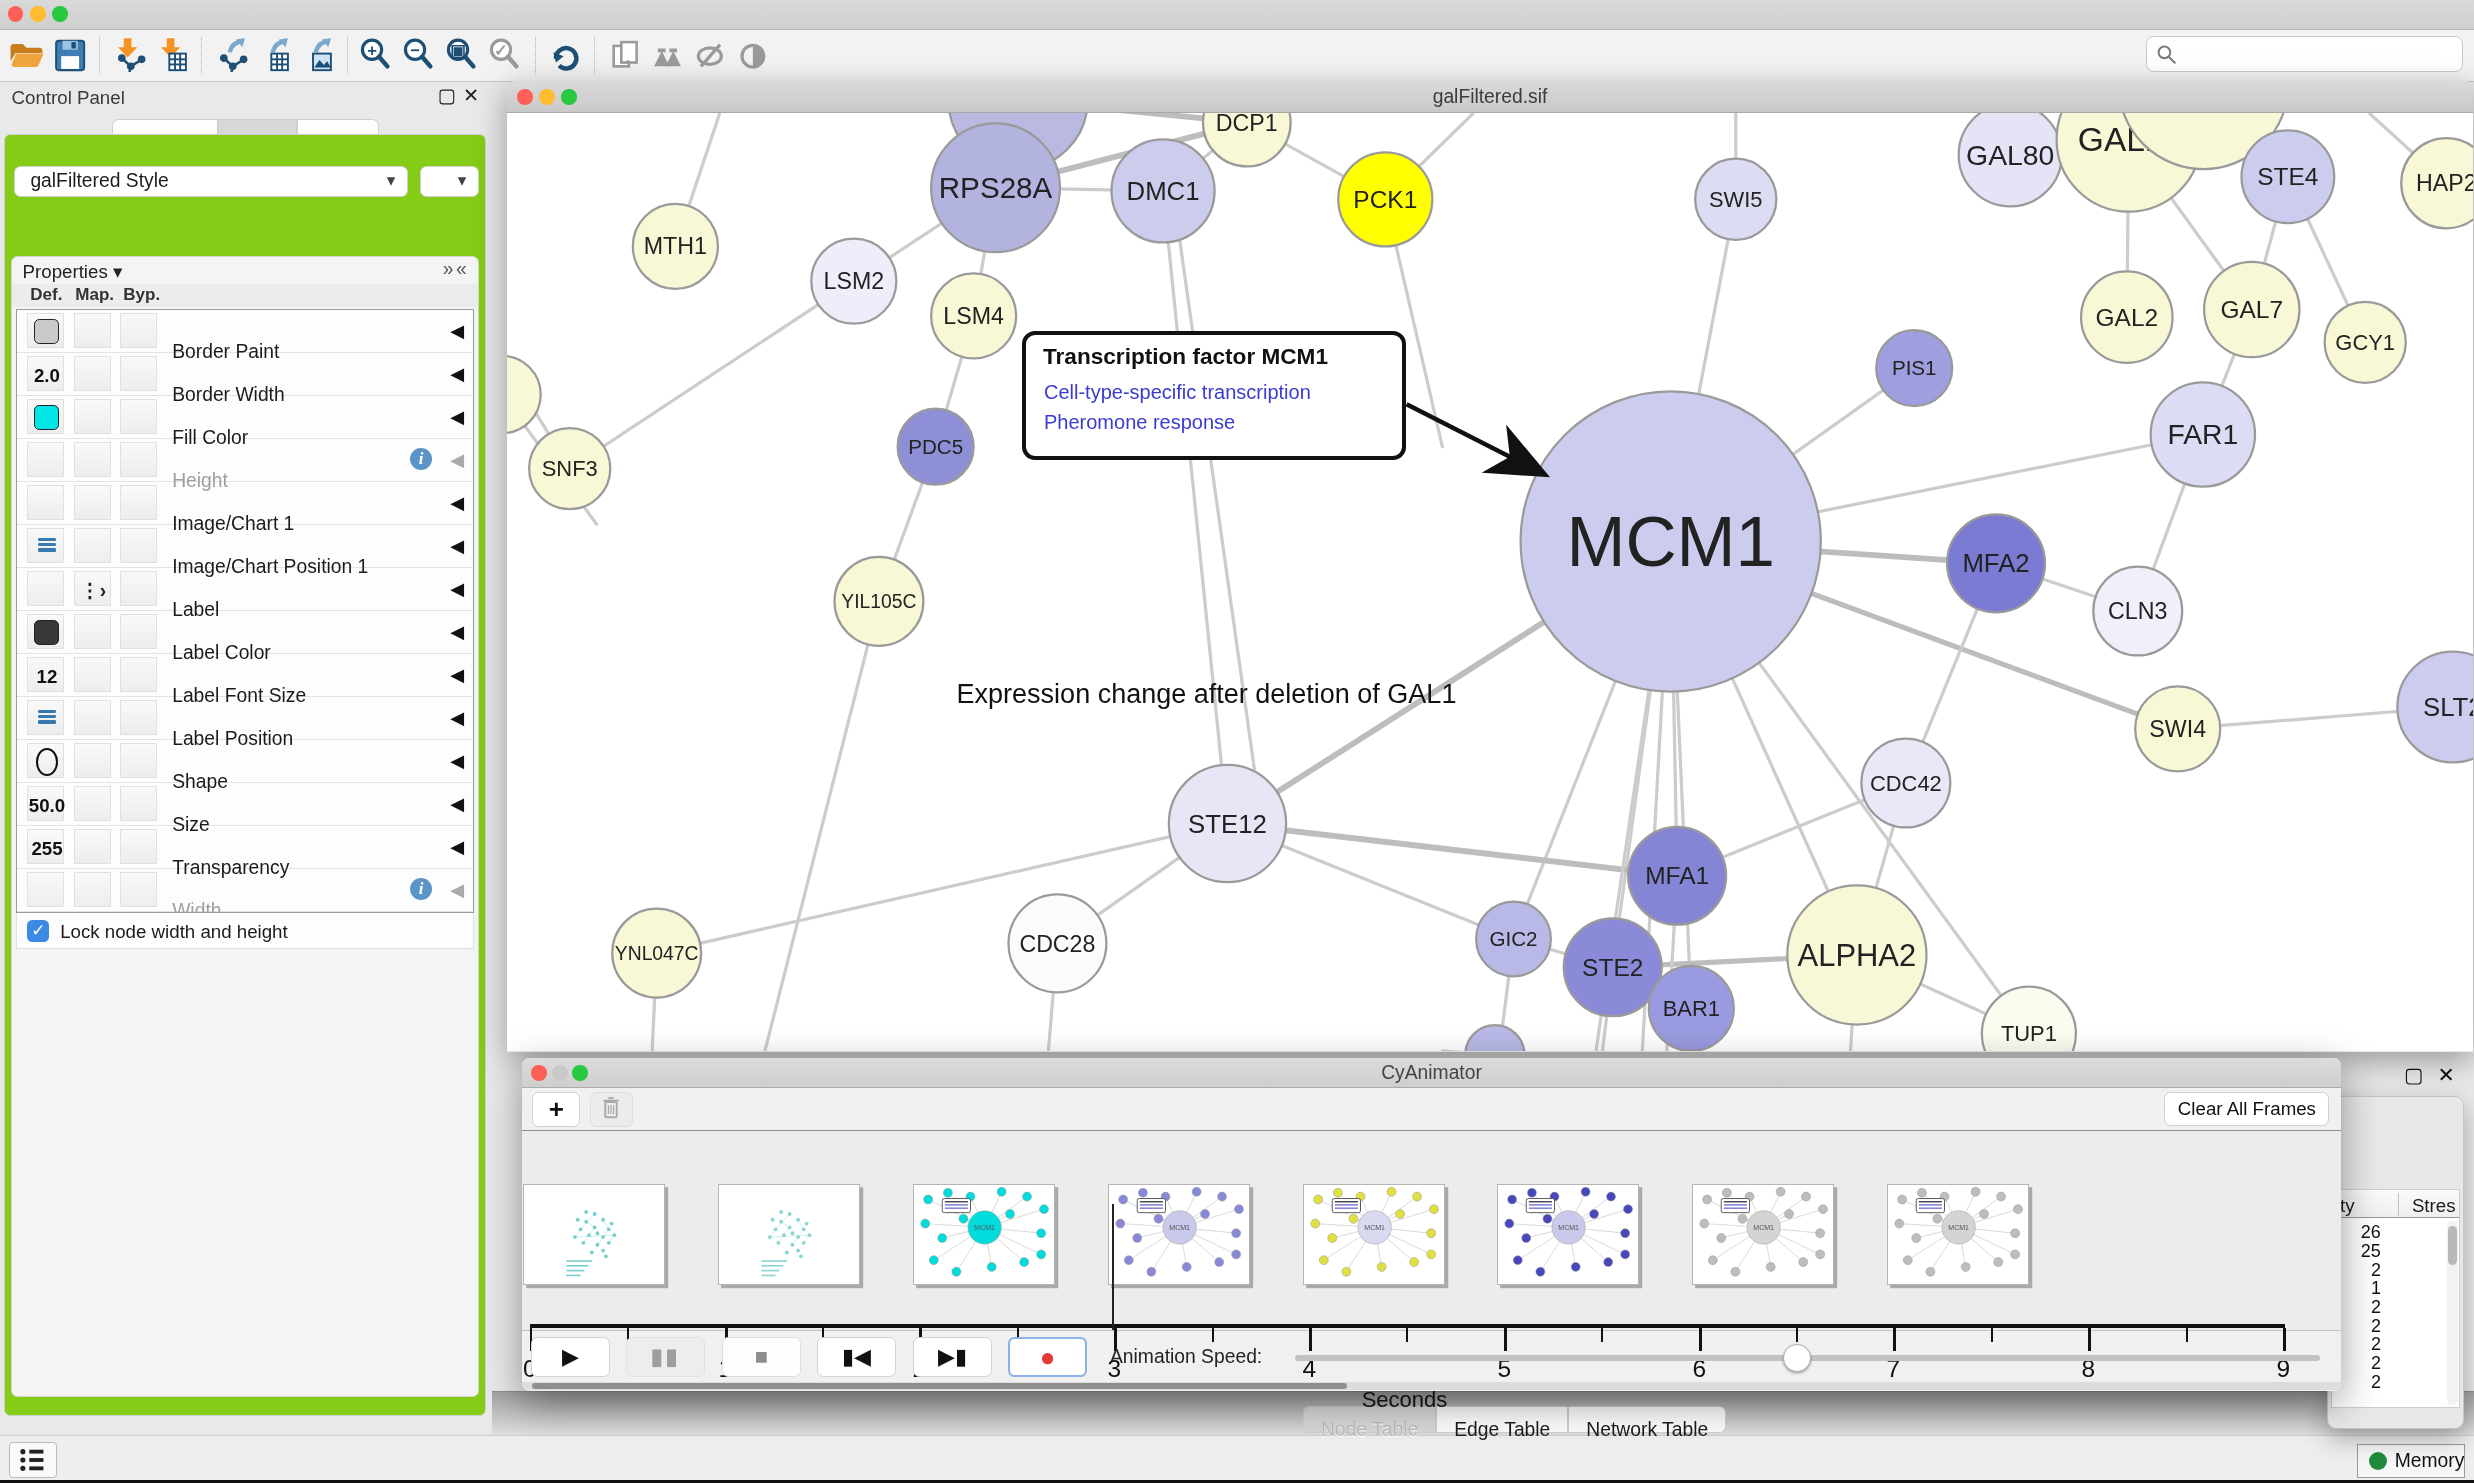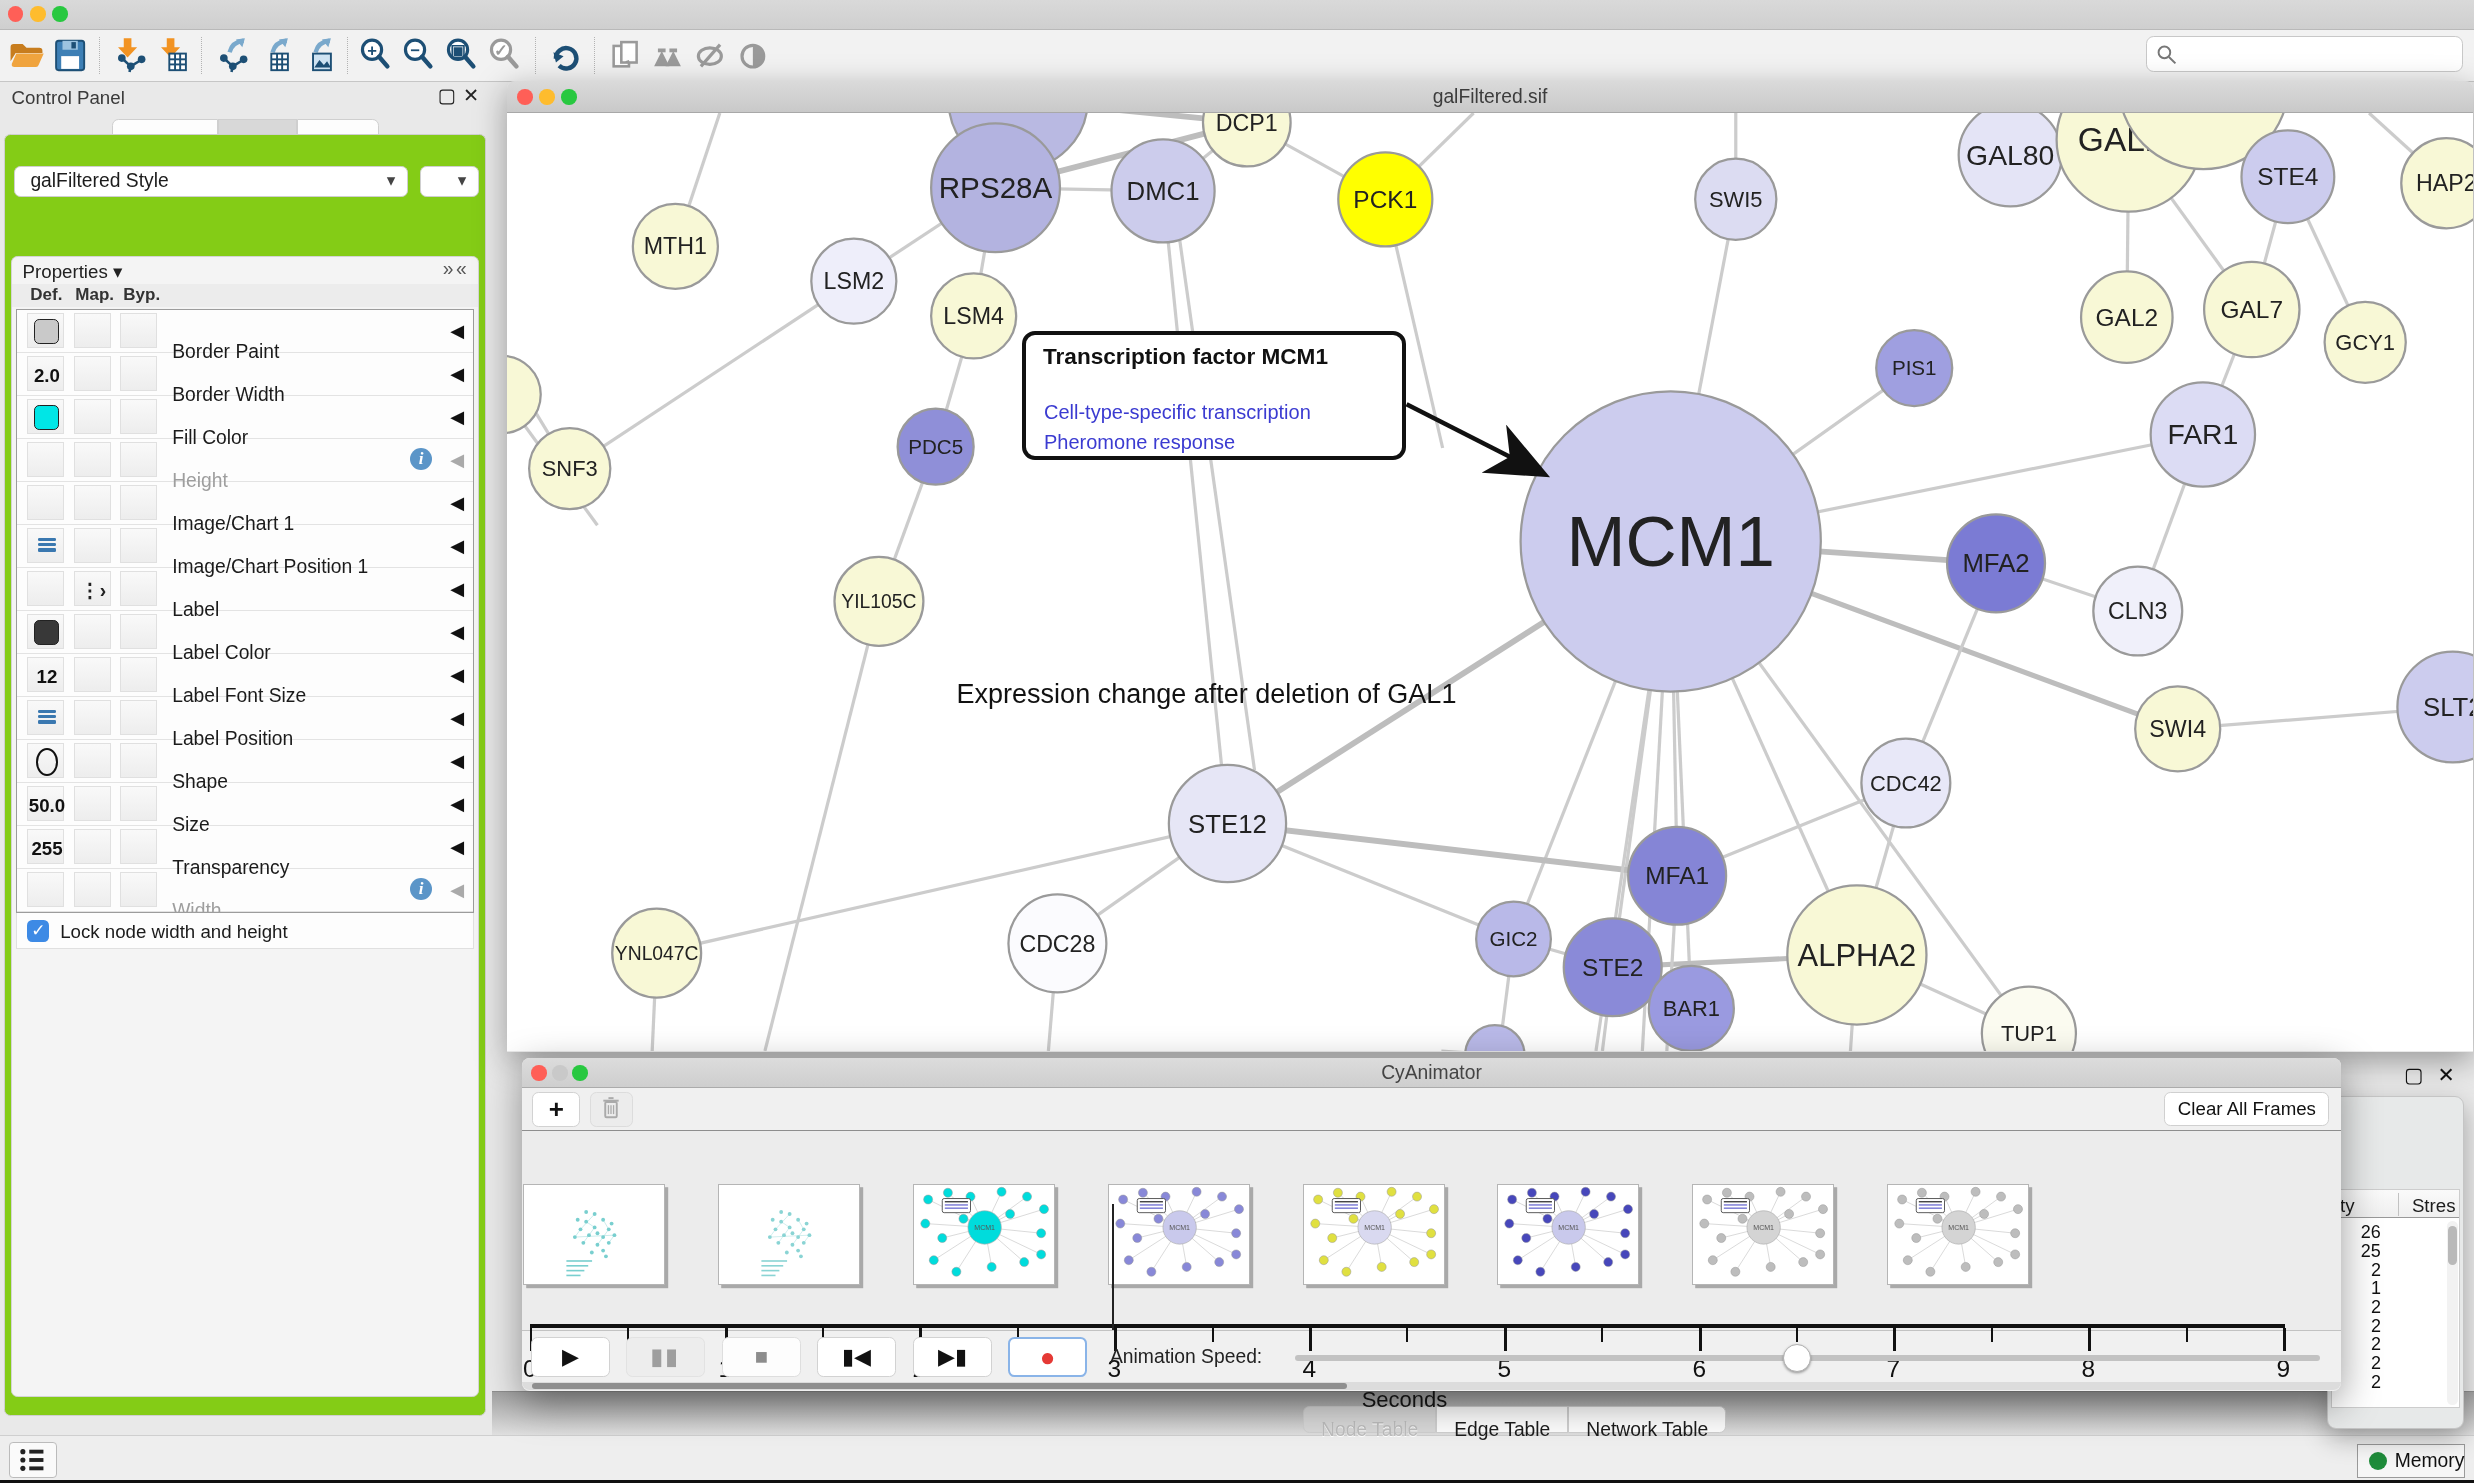--- a/index.html
+++ b/index.html
@@ -54,21 +54,21 @@
   #lockbox{position:absolute;left:10.3px;top:7px;width:22px;height:22px;background:#3d8ae5;border-radius:5.2px;color:#fff;font-size:17px;text-align:center;line-height:22px;}
   #locklabel{position:absolute;left:43px;top:8.4px;font-size:18.7px;color:#1b1b1b;text-align:right;}
   #cp-bottom-tabs{position:absolute;left:0;top:1304px;width:100%;display:flex;justify-content:center;}
   
   #network-window{position:absolute;left:507px;top:81px;width:1966px;height:971px;border-radius:7.7px 7.7px 0 0;box-shadow:0 9px 32px rgba(0,0,0,.35);}
   #nw-titlebar{position:absolute;left:0;top:0;width:100%;height:32px;background:linear-gradient(#dadada,#c9c9c9);border-bottom:1.3px solid #a8a8a8;border-radius:7.7px 7.7px 0 0;}
   #nw-title{position:absolute;left:0;right:0;top:5.2px;text-align:center;font-size:19.3px;color:#3c3c3c;}
   #nw-canvas{position:absolute;left:0;top:32px;width:1966px;height:938px;background:#fff;overflow:hidden;}
   #annotation{position:absolute;left:515px;top:218px;width:384px;height:129px;background:#fff;border:4.5px solid #111;border-radius:13px;z-index:3;}
   #annotation .a-title{position:absolute;left:17px;top:9px;font-size:22.6px;font-weight:bold;color:#111;}
-  #annotation .a-link{position:absolute;left:18px;font-size:20px;margin-top:20px;}
+  #annotation .a-link{position:absolute;left:18px;font-size:20px;}
   #net-caption{position:absolute;left:361px;top:566px;width:677px;text-align:center;font-size:27px;color:#111;z-index:3;white-space:nowrap;}
   
   #cyanimator{position:absolute;left:522px;top:1058px;width:1819px;height:333px;background:#f0f0f0;border-radius:7.7px;box-shadow:0 11.6px 39px rgba(0,0,0,.4);z-index:30;}
   #cy-titlebar{position:absolute;left:0;top:0;width:100%;height:30px;background:linear-gradient(#dcdcdc,#cecece);border-bottom:1.3px solid #ababab;border-radius:7.7px 7.7px 0 0;}
   #cy-title{position:absolute;left:0;right:0;top:3.9px;text-align:center;font-size:19.3px;color:#444;}
   #cy-toolbar{position:absolute;left:0;top:31px;width:100%;height:40px;}
   #cy-add{position:absolute;left:10.3px;top:2.6px;width:48px;height:35px;background:#fff;border:1.3px solid #d2d2d2;border-radius:6.4px;font-size:26px;font-weight:bold;text-align:center;line-height:32px;color:#111;}
   #cy-trash{position:absolute;left:68px;top:2.6px;width:43px;height:35px;background:#ececec;border:1.3px solid #dcdcdc;border-radius:6.4px;}
   #cy-clear{position:absolute;right:11.6px;top:2.6px;width:165px;height:34px;background:#fff;border:1.3px solid #d0d0d0;border-radius:6.4px;font-size:18.7px;text-align:center;line-height:31px;color:#111;}
   #cy-timeline{position:absolute;left:0;top:72px;width:100%;height:201px;background:#ececec;border-top:1.9px solid #8e8e8e;border-bottom:1.3px solid #c2c2c2;}

